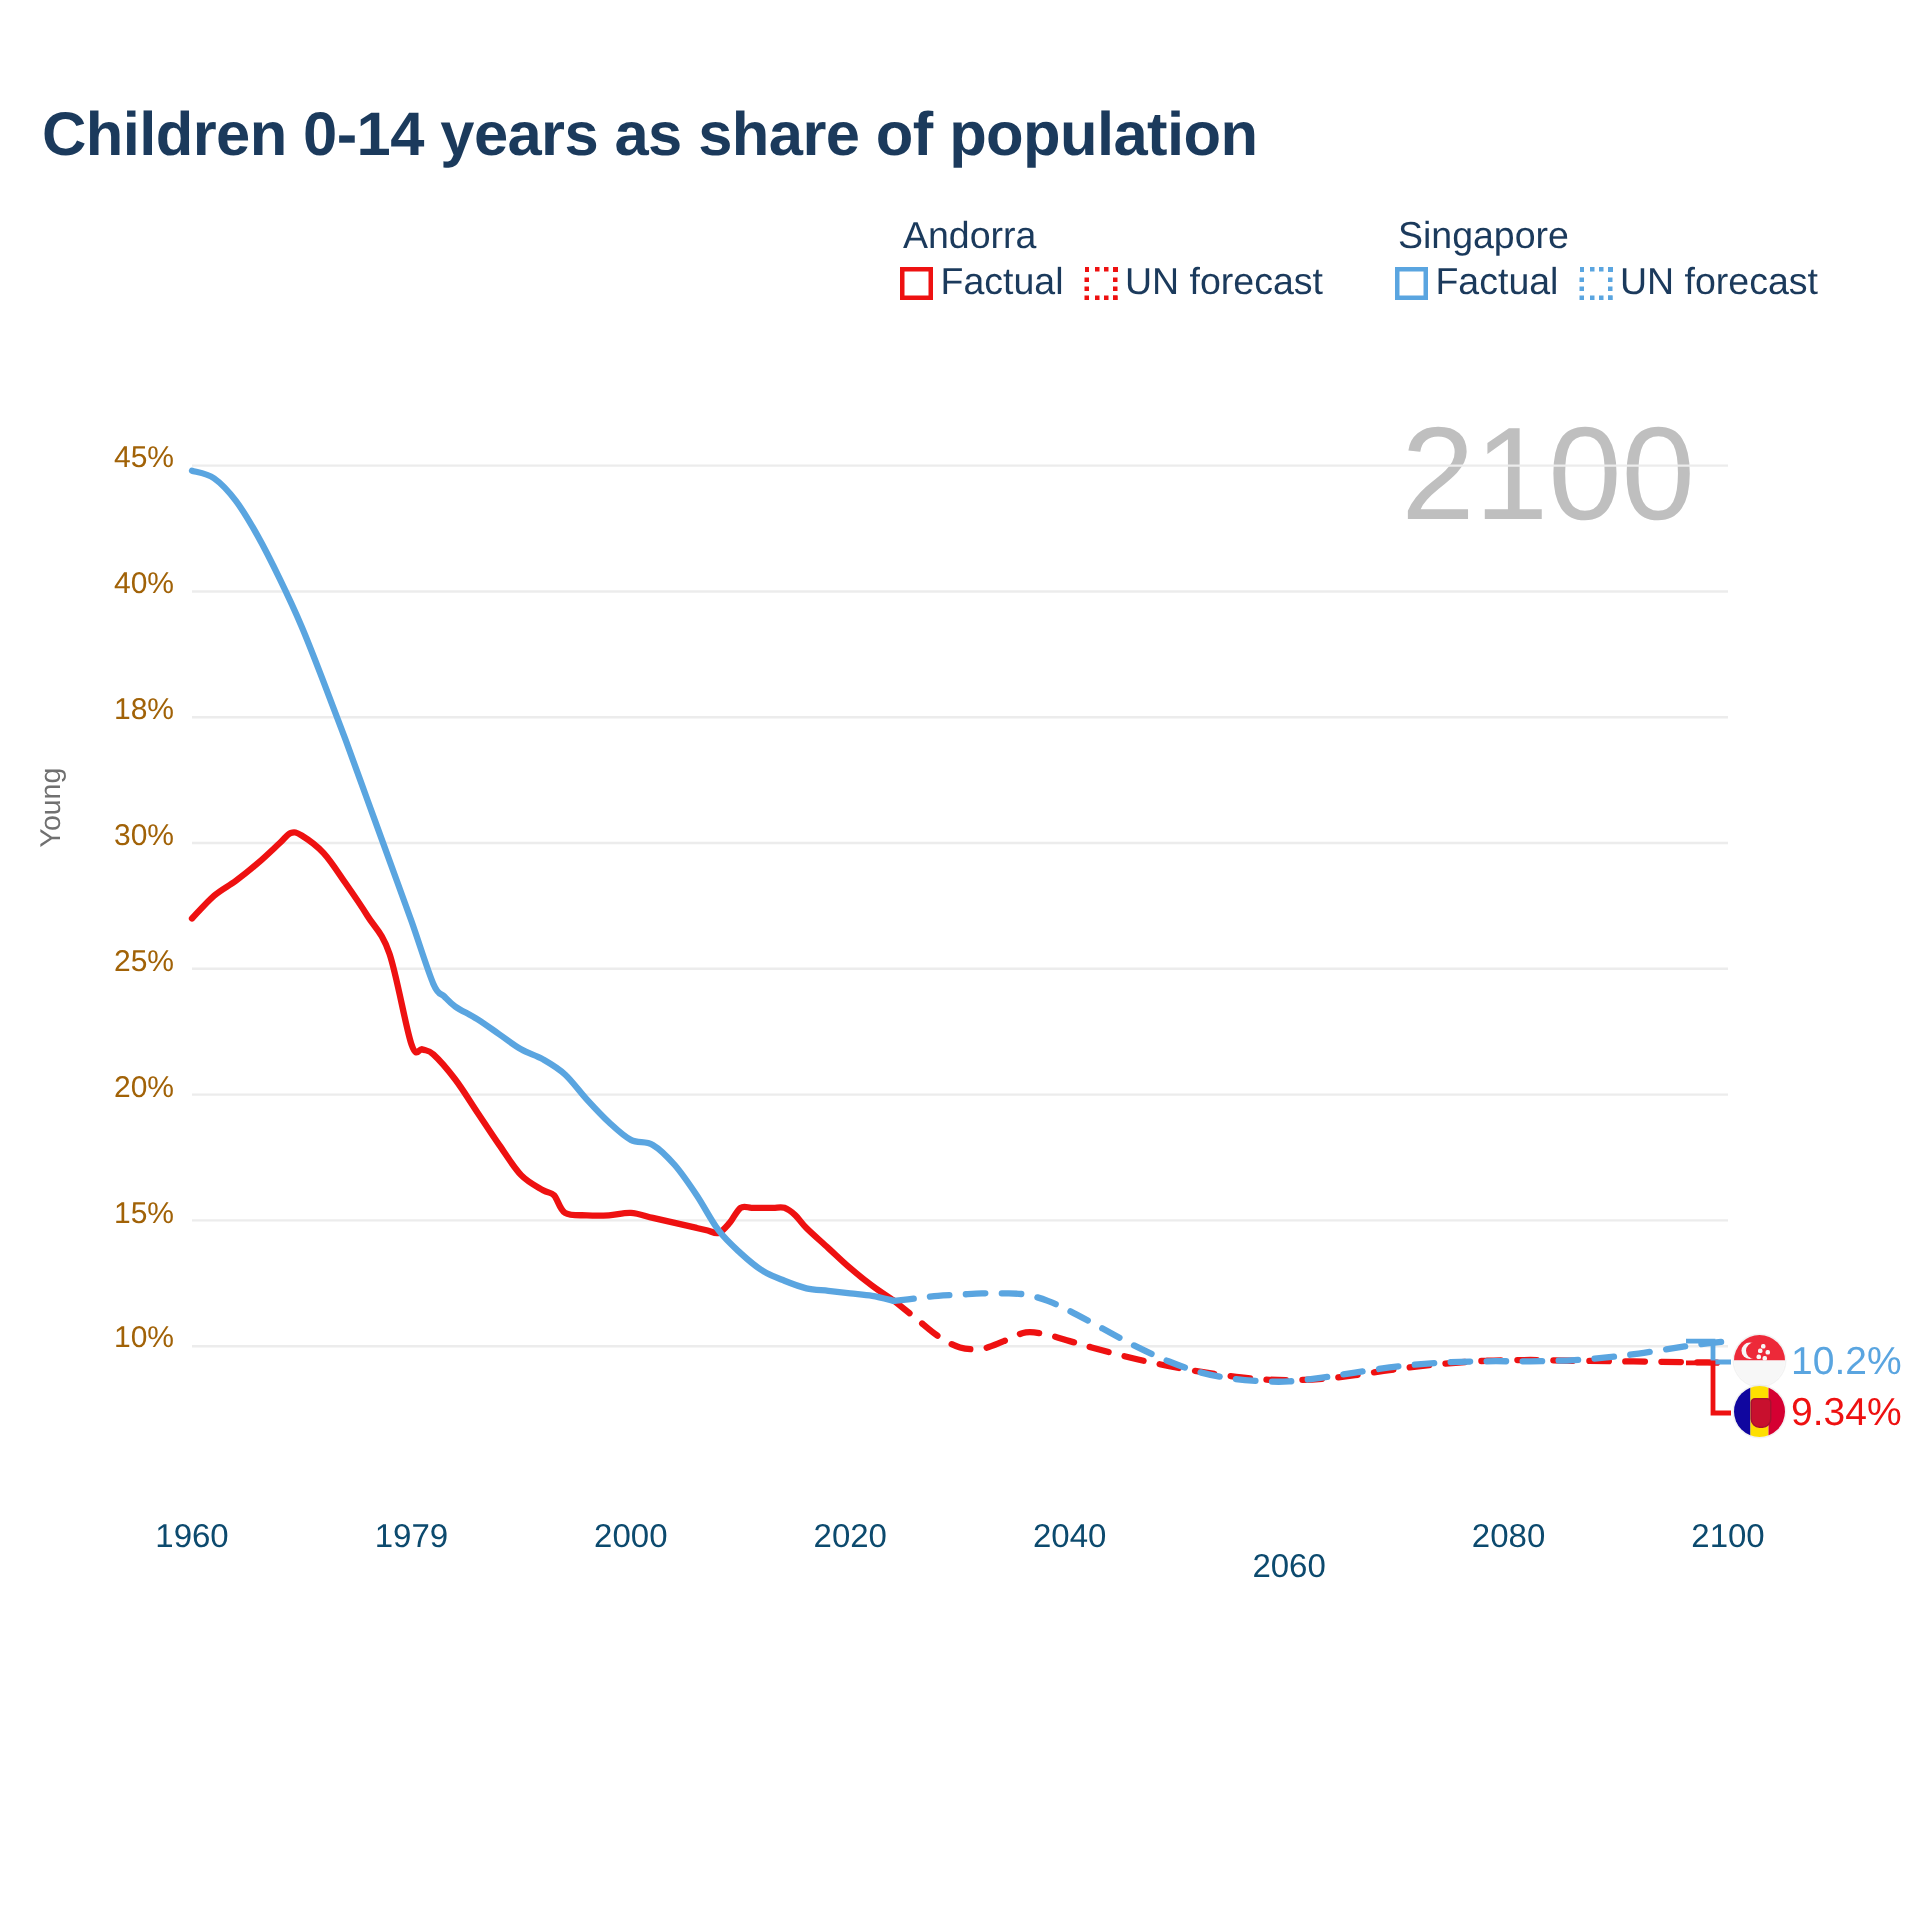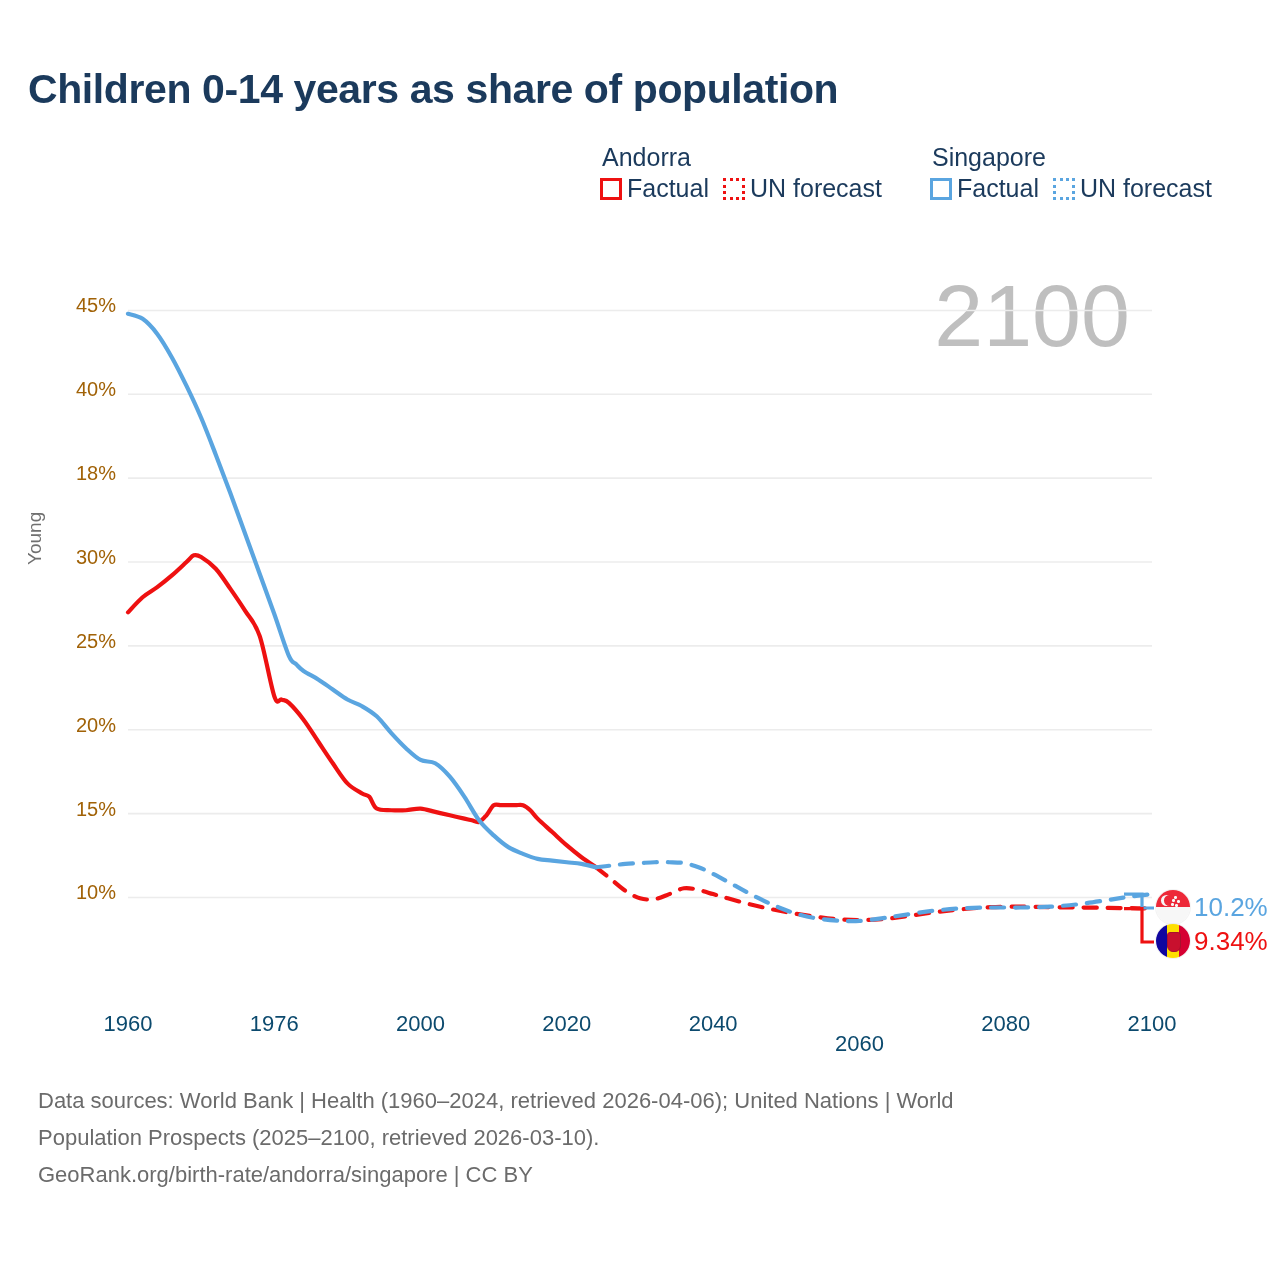--- a/index.html
+++ b/index.html
@@ -171,21 +171,21 @@
         <div class="tick-y" style="left: 36px; top: 378.307px;">40%</div>
         <div class="tick-y" style="left: 36px; top: 462.165px;">18%</div>
         <div class="tick-y" style="left: 36px; top: 546.024px;">30%</div>
         <div class="tick-y" style="left: 36px; top: 629.882px;">25%</div>
         <div class="tick-y" style="left: 36px; top: 713.74px;">20%</div>
         <div class="tick-y" style="left: 36px; top: 797.598px;">15%</div>
         <div class="tick-y" style="left: 36px; top: 881.457px;">10%</div>
       </div>
     <div id="xtick-layer">
         <div class="tick-x" style="left: 68px; top: 1011px;">1960</div>
-        <div class="tick-x" style="left: 214.286px; top: 1011px;">1976</div>
+        <div class="tick-x" style="left: 214.286px; top: 1011px;">1979</div>
         <div class="tick-x" style="left: 360.571px; top: 1011px;">2000</div>
         <div class="tick-x" style="left: 506.857px; top: 1011px;">2020</div>
         <div class="tick-x" style="left: 653.143px; top: 1011px;">2040</div>
         <div class="tick-x" style="left: 799.429px; top: 1011px; margin-top: 20px;">2060</div>
         <div class="tick-x" style="left: 945.714px; top: 1011px;">2080</div>
         <div class="tick-x" style="left: 1092px; top: 1011px;">2100</div>
       </div>
 
     <div class="endlabel" id="endlabel-sg" style="left: 1156px; top: 890px;">
       <span class="flag flag-sg">
@@ -205,19 +205,14 @@
       <span class="flag flag-ad">
         <span class="ad-b"></span>
           <span class="ad-y"></span>
           <span class="ad-r"></span>
         <span class="ad-crest"></span>
       </span>
       <span class="endlabel-value red">9.34%</span>
     </div>
   </div>
 
-  <div class="footer">
-    <div>Data sources: World Bank | Health (1960–2024, retrieved 2026-04-06); United Nations | World</div>
-    <div>Population Prospects (2025–2100, retrieved 2026-03-10).</div>
-    <div>GeoRank.org/birth-rate/andorra/singapore | CC BY</div>
-  </div>
 
 </div>
 
 </body></html>

